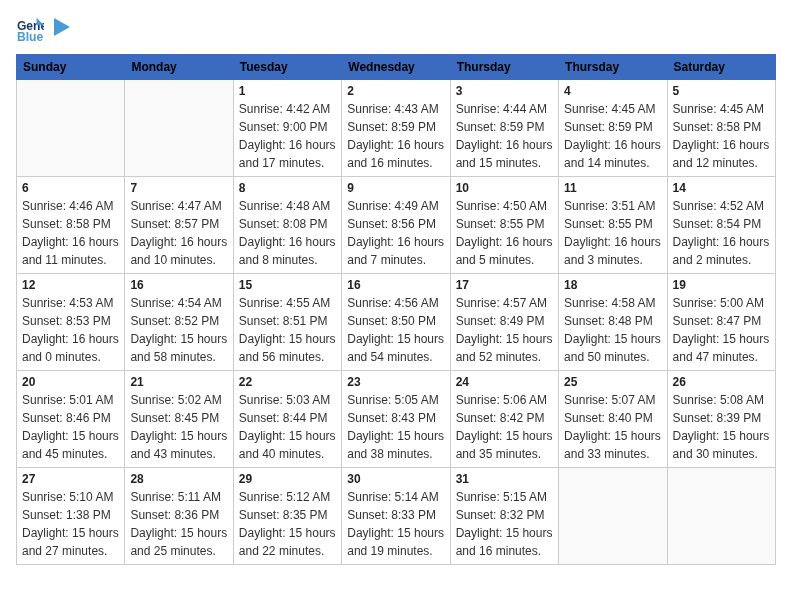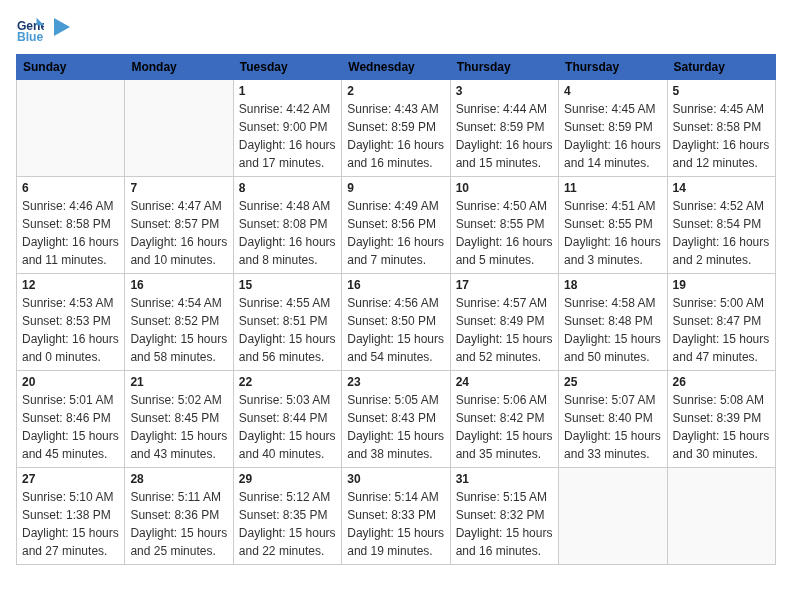--- a/index.html
+++ b/index.html
@@ -171,21 +171,21 @@
 Daylight: 16 hours and 7 minutes.</div>
         </td>
         <td>
           <span class="day-num">10</span>
           <div class="day-info">Sunrise: 4:50 AM
 Sunset: 8:55 PM
 Daylight: 16 hours and 5 minutes.</div>
         </td>
         <td>
           <span class="day-num">11</span>
-          <div class="day-info">Sunrise: 4:51 AM
+          <div class="day-info">Sunrise: 3:51 AM
 Sunset: 8:55 PM
 Daylight: 16 hours and 3 minutes.</div>
         </td>
         <td>
           <span class="day-num">14</span>
           <div class="day-info">Sunrise: 4:52 AM
 Sunset: 8:54 PM
 Daylight: 16 hours and 2 minutes.</div>
         </td>
       </tr>

